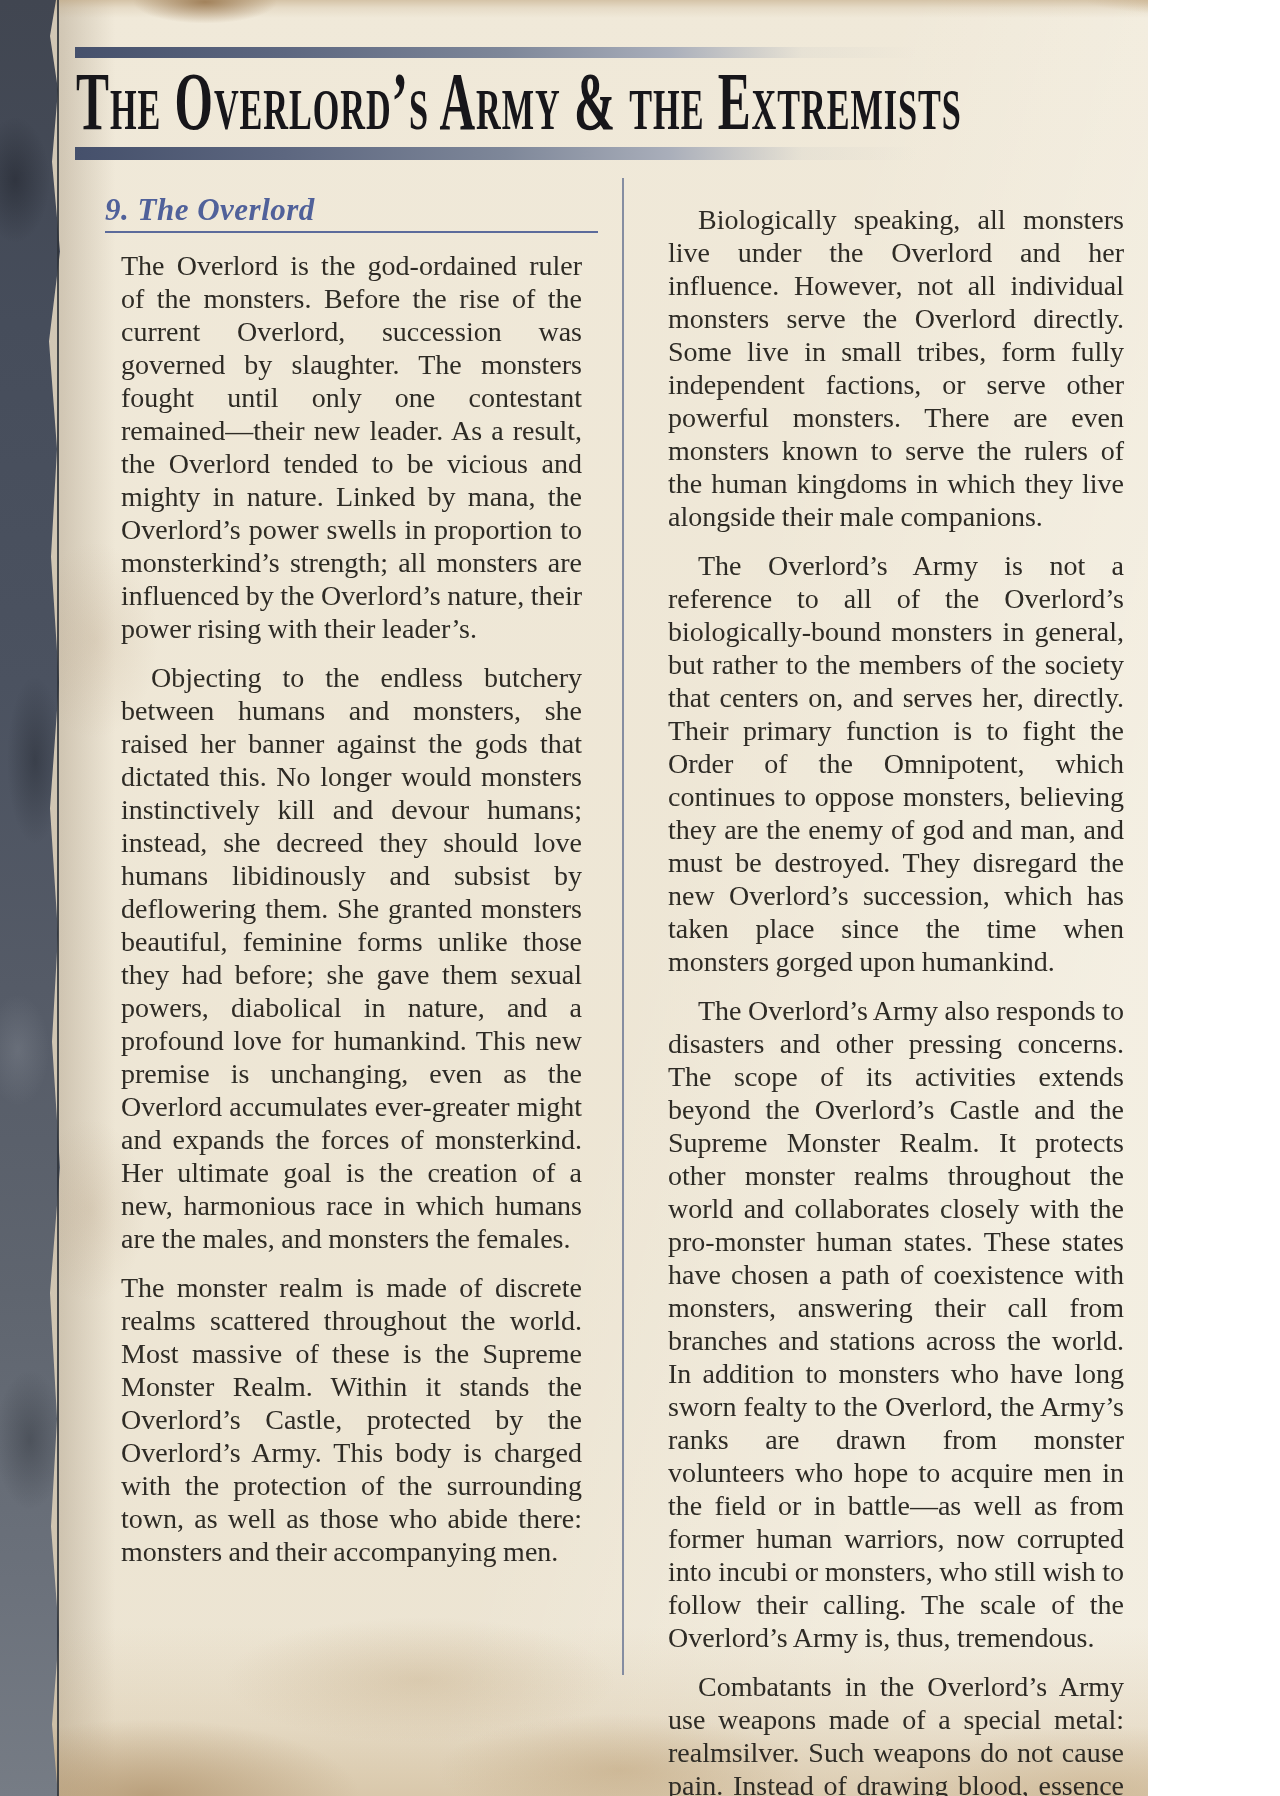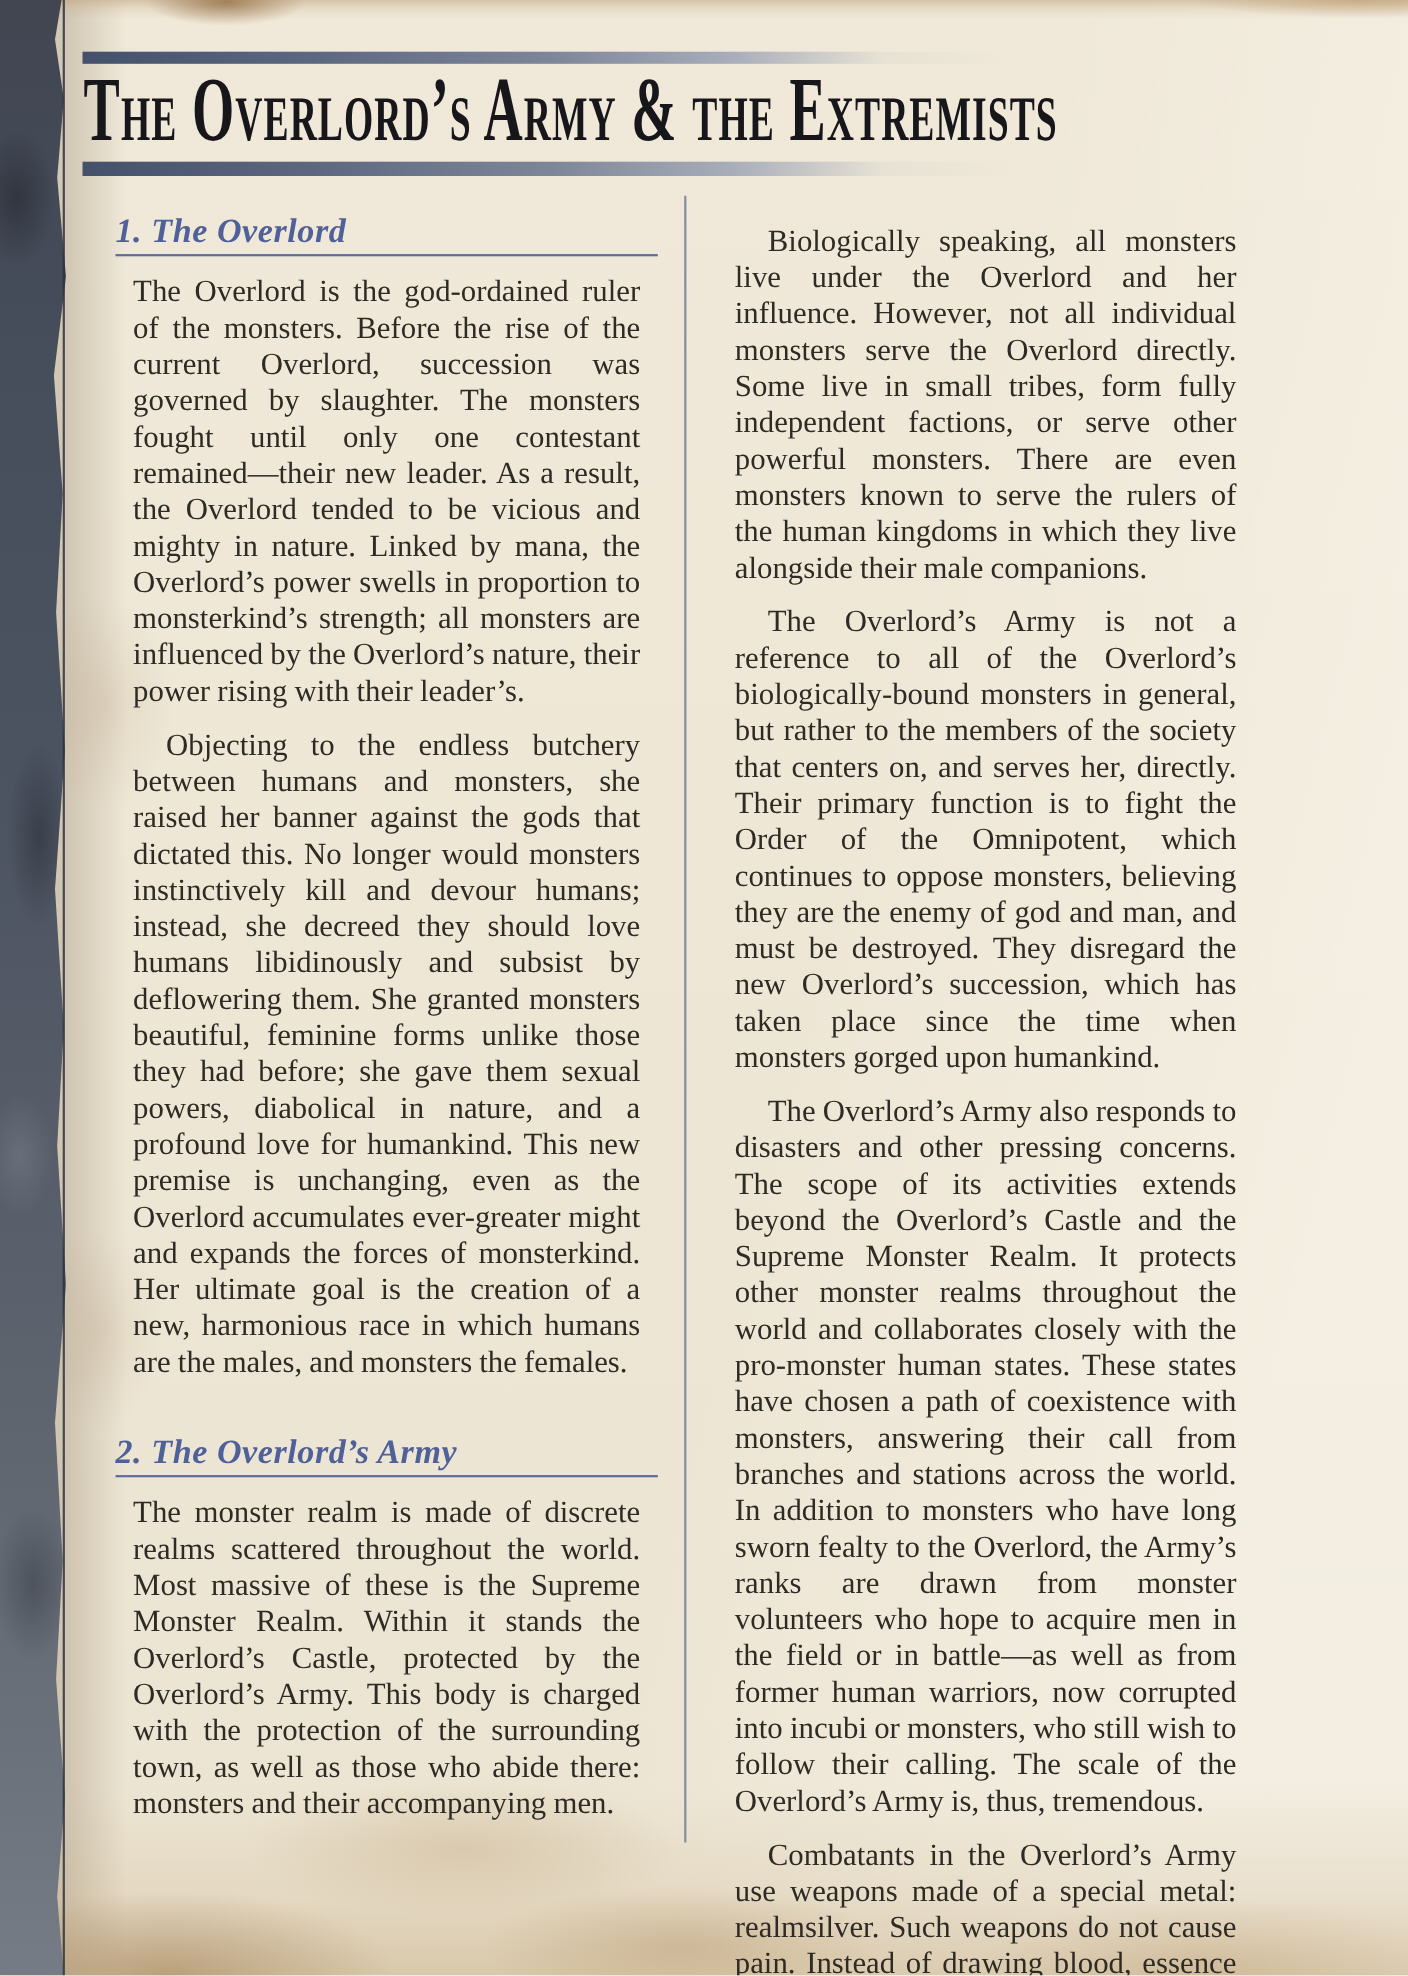--- a/index.html
+++ b/index.html
@@ -1,20 +1,20 @@
 <!DOCTYPE html>
 <html><head>
 <meta charset="utf-8">
 <style>
   html, body { margin: 0; padding: 0; }
   body { width: 1280px; height: 1796px; font-family: "Liberation Serif", serif; }
 
   .page {
     position: relative;
-    width: 1280px;
+    width: 1148px;
     height: 1796px;
     overflow: hidden;
     background:
       radial-gradient(ellipse 100px 30px at 205px 2px,  rgba(148,112,70,0.80), rgba(148,112,70,0) 72%),
       radial-gradient(ellipse 200px 22px at 1235px 0px, rgba(193,163,121,0.70), rgba(193,163,121,0) 75%),
       linear-gradient(to bottom, rgba(186,158,118,0.50) 0px, rgba(186,158,118,0.18) 8px, rgba(186,158,118,0) 18px),
       radial-gradient(ellipse 90px 140px at 95px 640px,  rgba(160,130,95,0.16), rgba(160,130,95,0) 70%),
       radial-gradient(ellipse 80px 130px at 90px 1210px, rgba(160,130,95,0.16), rgba(160,130,95,0) 70%),
       radial-gradient(ellipse 300px 110px at 150px 1796px, rgba(165,133,92,0.60), rgba(165,133,92,0) 70%),
       radial-gradient(ellipse 280px 90px at 420px 1680px, rgba(185,156,114,0.30), rgba(185,156,114,0) 70%),
@@ -105,24 +105,23 @@
 <div class="page">
 
   <div class="edge"></div>
   <div class="edge-line"></div>
 
   <div class="rule rule-top"></div>
   <h1 class="title">The Overlord’s Army &amp; the Extremists</h1>
   <div class="rule rule-bottom"></div>
 
   <div class="col col-left">
-    <h2 class="sec">1. The Overlord</h2>
+    <h2 class="sec">9. The Overlord</h2>
     <p class="body-text">The Overlord is the god-ordained ruler of the monsters. Before the rise of the current Overlord, succession was governed by slaughter. The monsters fought until only one contestant remained—their new leader. As a result, the Overlord tended to be vicious and mighty in nature. Linked by mana, the Overlord’s power swells in proportion to monsterkind’s strength; all monsters are influenced by the Overlord’s nature, their power rising with their leader’s.</p>
     <p class="body-text indent">Objecting to the endless butchery between humans and monsters, she raised her banner against the gods that dictated this. No longer would monsters instinctively kill and devour humans; instead, she decreed they should love humans libidinously and subsist by deflowering them. She granted monsters beautiful, feminine forms unlike those they had before; she gave them sexual powers, diabolical in nature, and a profound love for humankind. This new premise is unchanging, even as the Overlord accumulates ever-greater might and expands the forces of monsterkind. Her ultimate goal is the creation of a new, harmonious race in which humans are the males, and monsters the females.</p>
-    <h2 class="sec sec-2">2. The Overlord’s Army</h2>
     <p class="body-text">The monster realm is made of discrete realms scattered throughout the world. Most massive of these is the Supreme Monster Realm. Within it stands the Overlord’s Castle, protected by the Overlord’s Army. This body is charged with the protection of the surrounding town, as well as those who abide there: monsters and their accompanying men.</p>
   </div>
 
   <div class="divider"></div>
 
   <div class="col col-right">
     <p class="body-text indent">Biologically speaking, all monsters live under the Overlord and her influence. However, not all individual monsters serve the Overlord directly. Some live in small tribes, form fully independent factions, or serve other powerful monsters. There are even monsters known to serve the rulers of the human kingdoms in which they live alongside their male companions.</p>
     <p class="body-text indent">The Overlord’s Army is not a reference to all of the Overlord’s biologically-bound monsters in general, but rather to the members of the society that centers on, and serves her, directly. Their primary function is to fight the Order of the Omnipotent, which continues to oppose monsters, believing they are the enemy of god and man, and must be destroyed. They disregard the new Overlord’s succession, which has taken place since the time when monsters gorged upon humankind.</p>
     <p class="body-text indent">The Overlord’s Army also responds to disasters and other pressing concerns. The scope of its activities extends beyond the Overlord’s Castle and the Supreme Monster Realm. It protects other monster realms throughout the world and collaborates closely with the pro-monster human states. These states have chosen a path of coexistence with monsters, answering their call from branches and stations across the world. In addition to monsters who have long sworn fealty to the Overlord, the Army’s ranks are drawn from monster volunteers who hope to acquire men in the field or in battle—as well as from former human warriors, now corrupted into incubi or monsters, who still wish to follow their calling. The scale of the Overlord’s Army is, thus, tremendous.</p>
     <p class="body-text indent">Combatants in the Overlord’s Army use weapons made of a special metal: realmsilver. Such weapons do not cause pain. Instead of drawing blood, essence or mana flows upon the body of the target, allowing the Army to subdue its opponents non-lethally. Once a target has been immobilized, a monster is</p>

